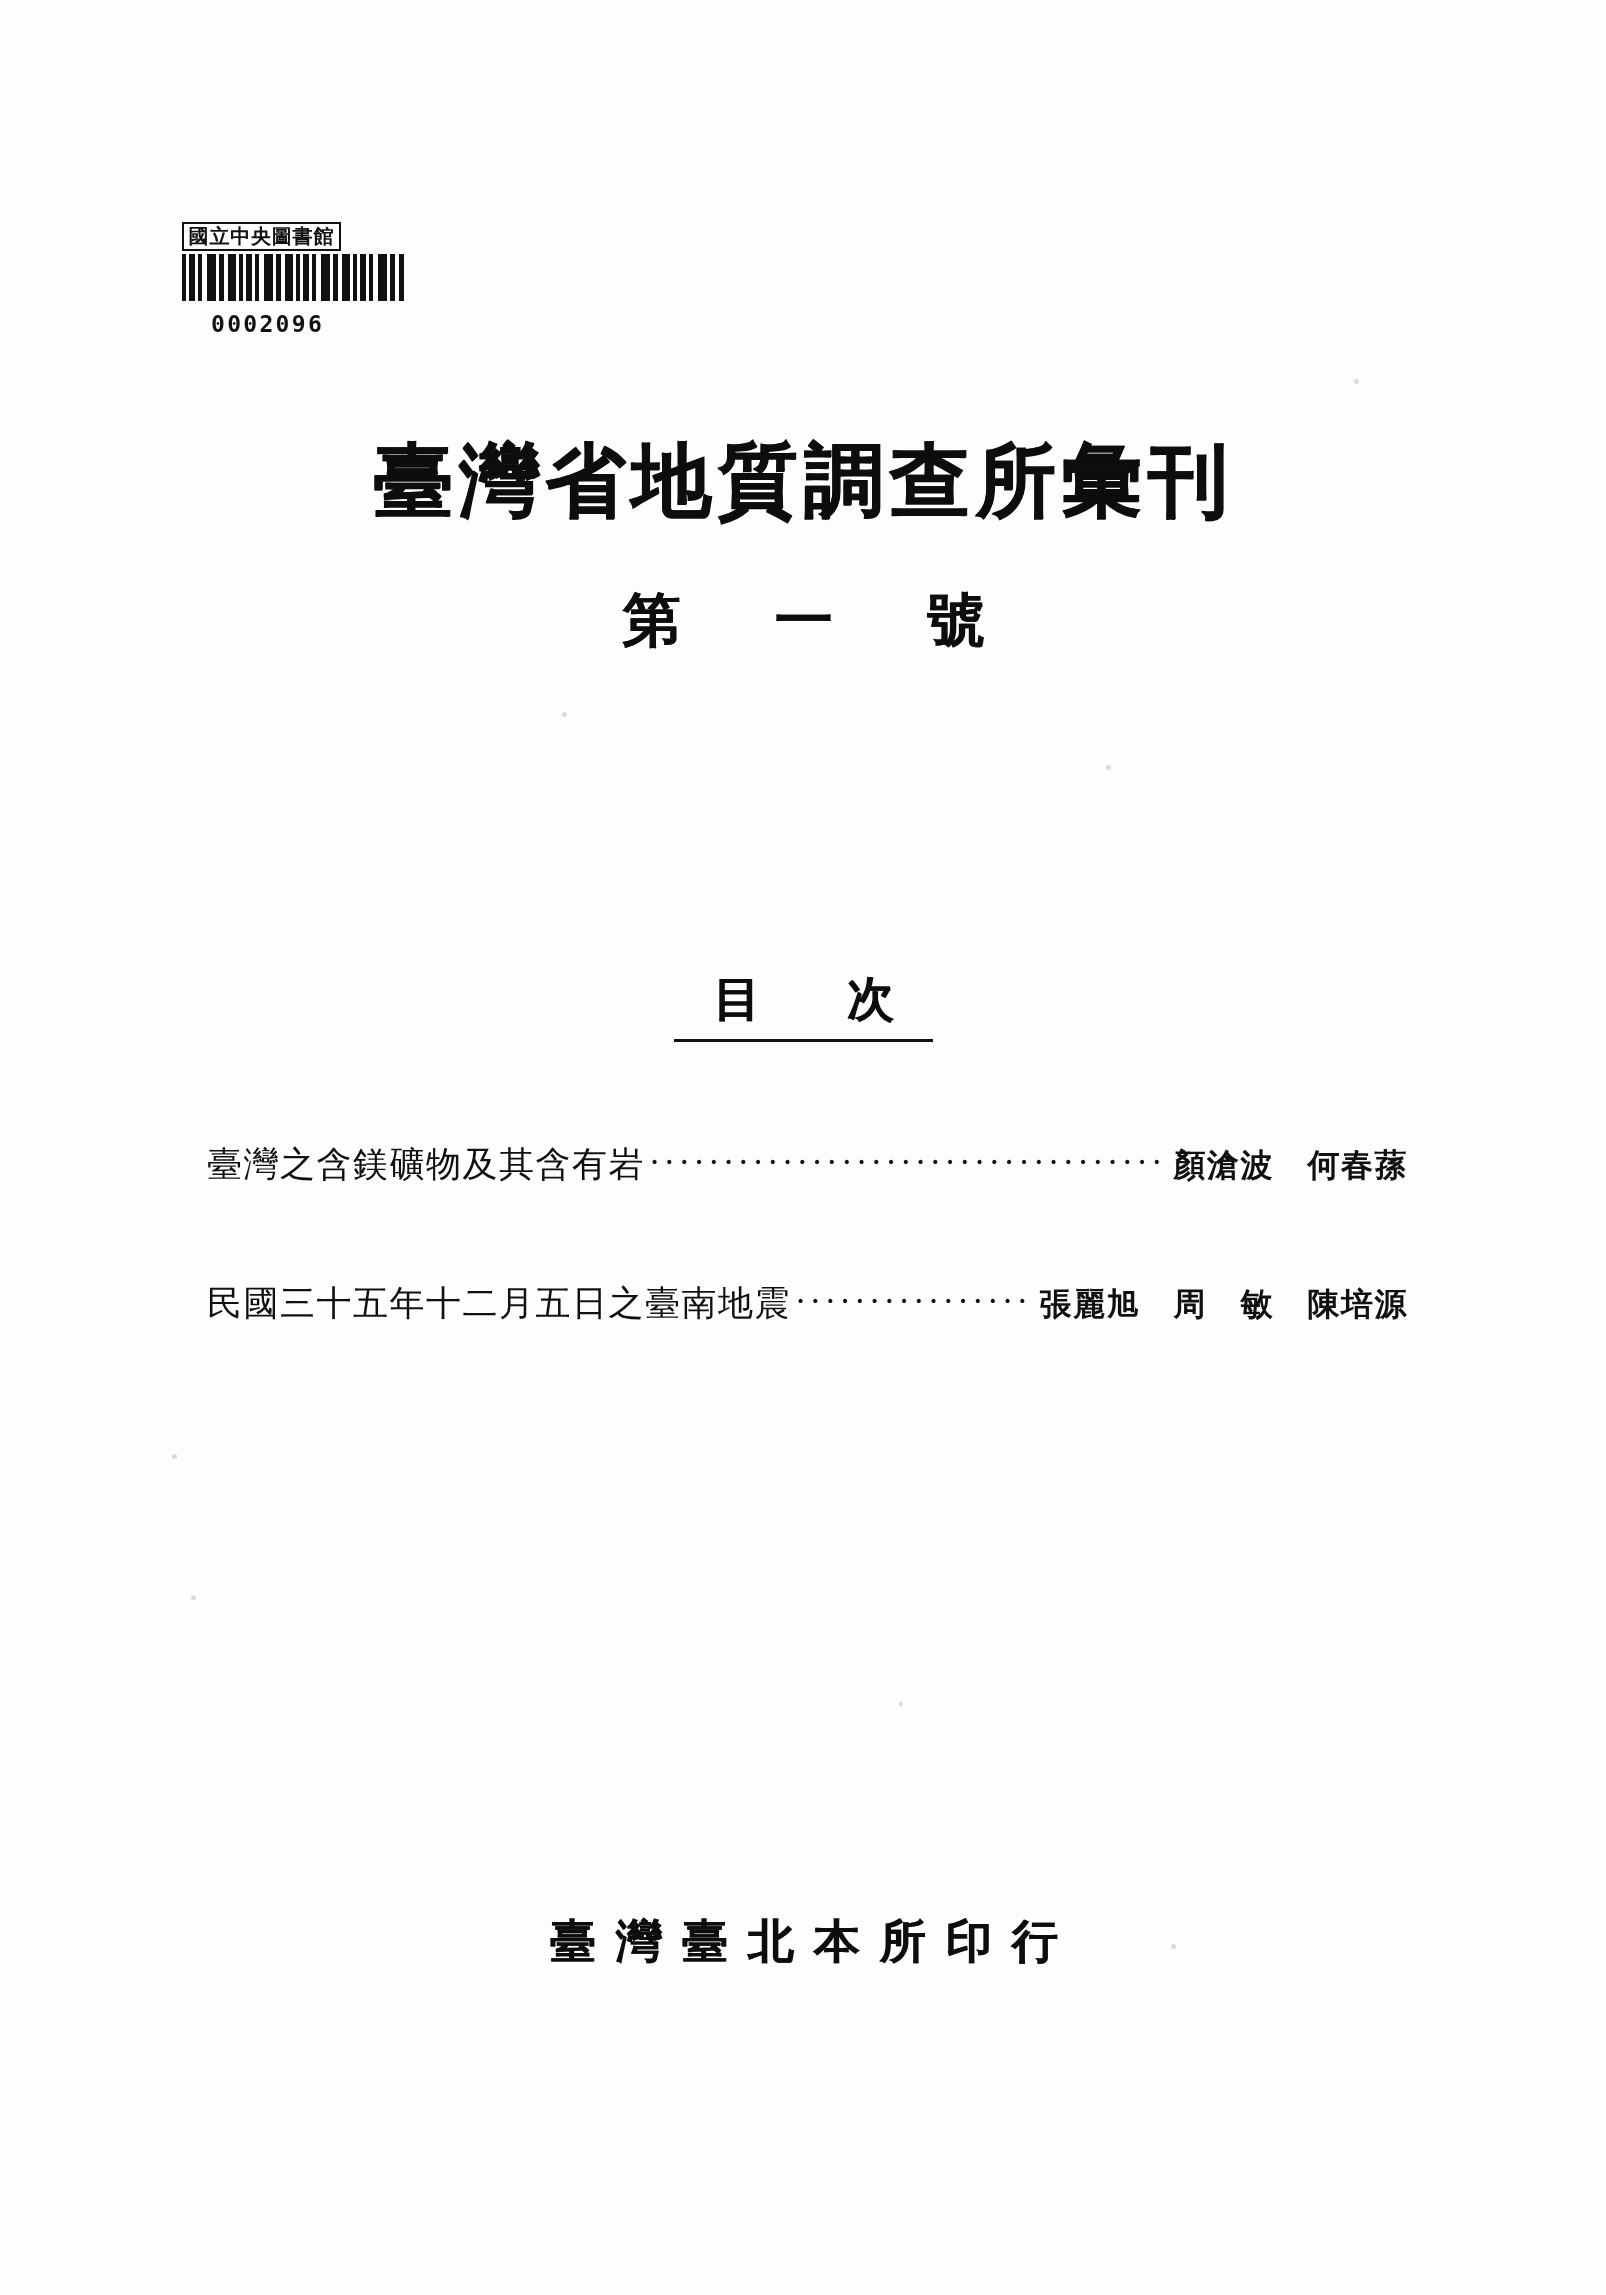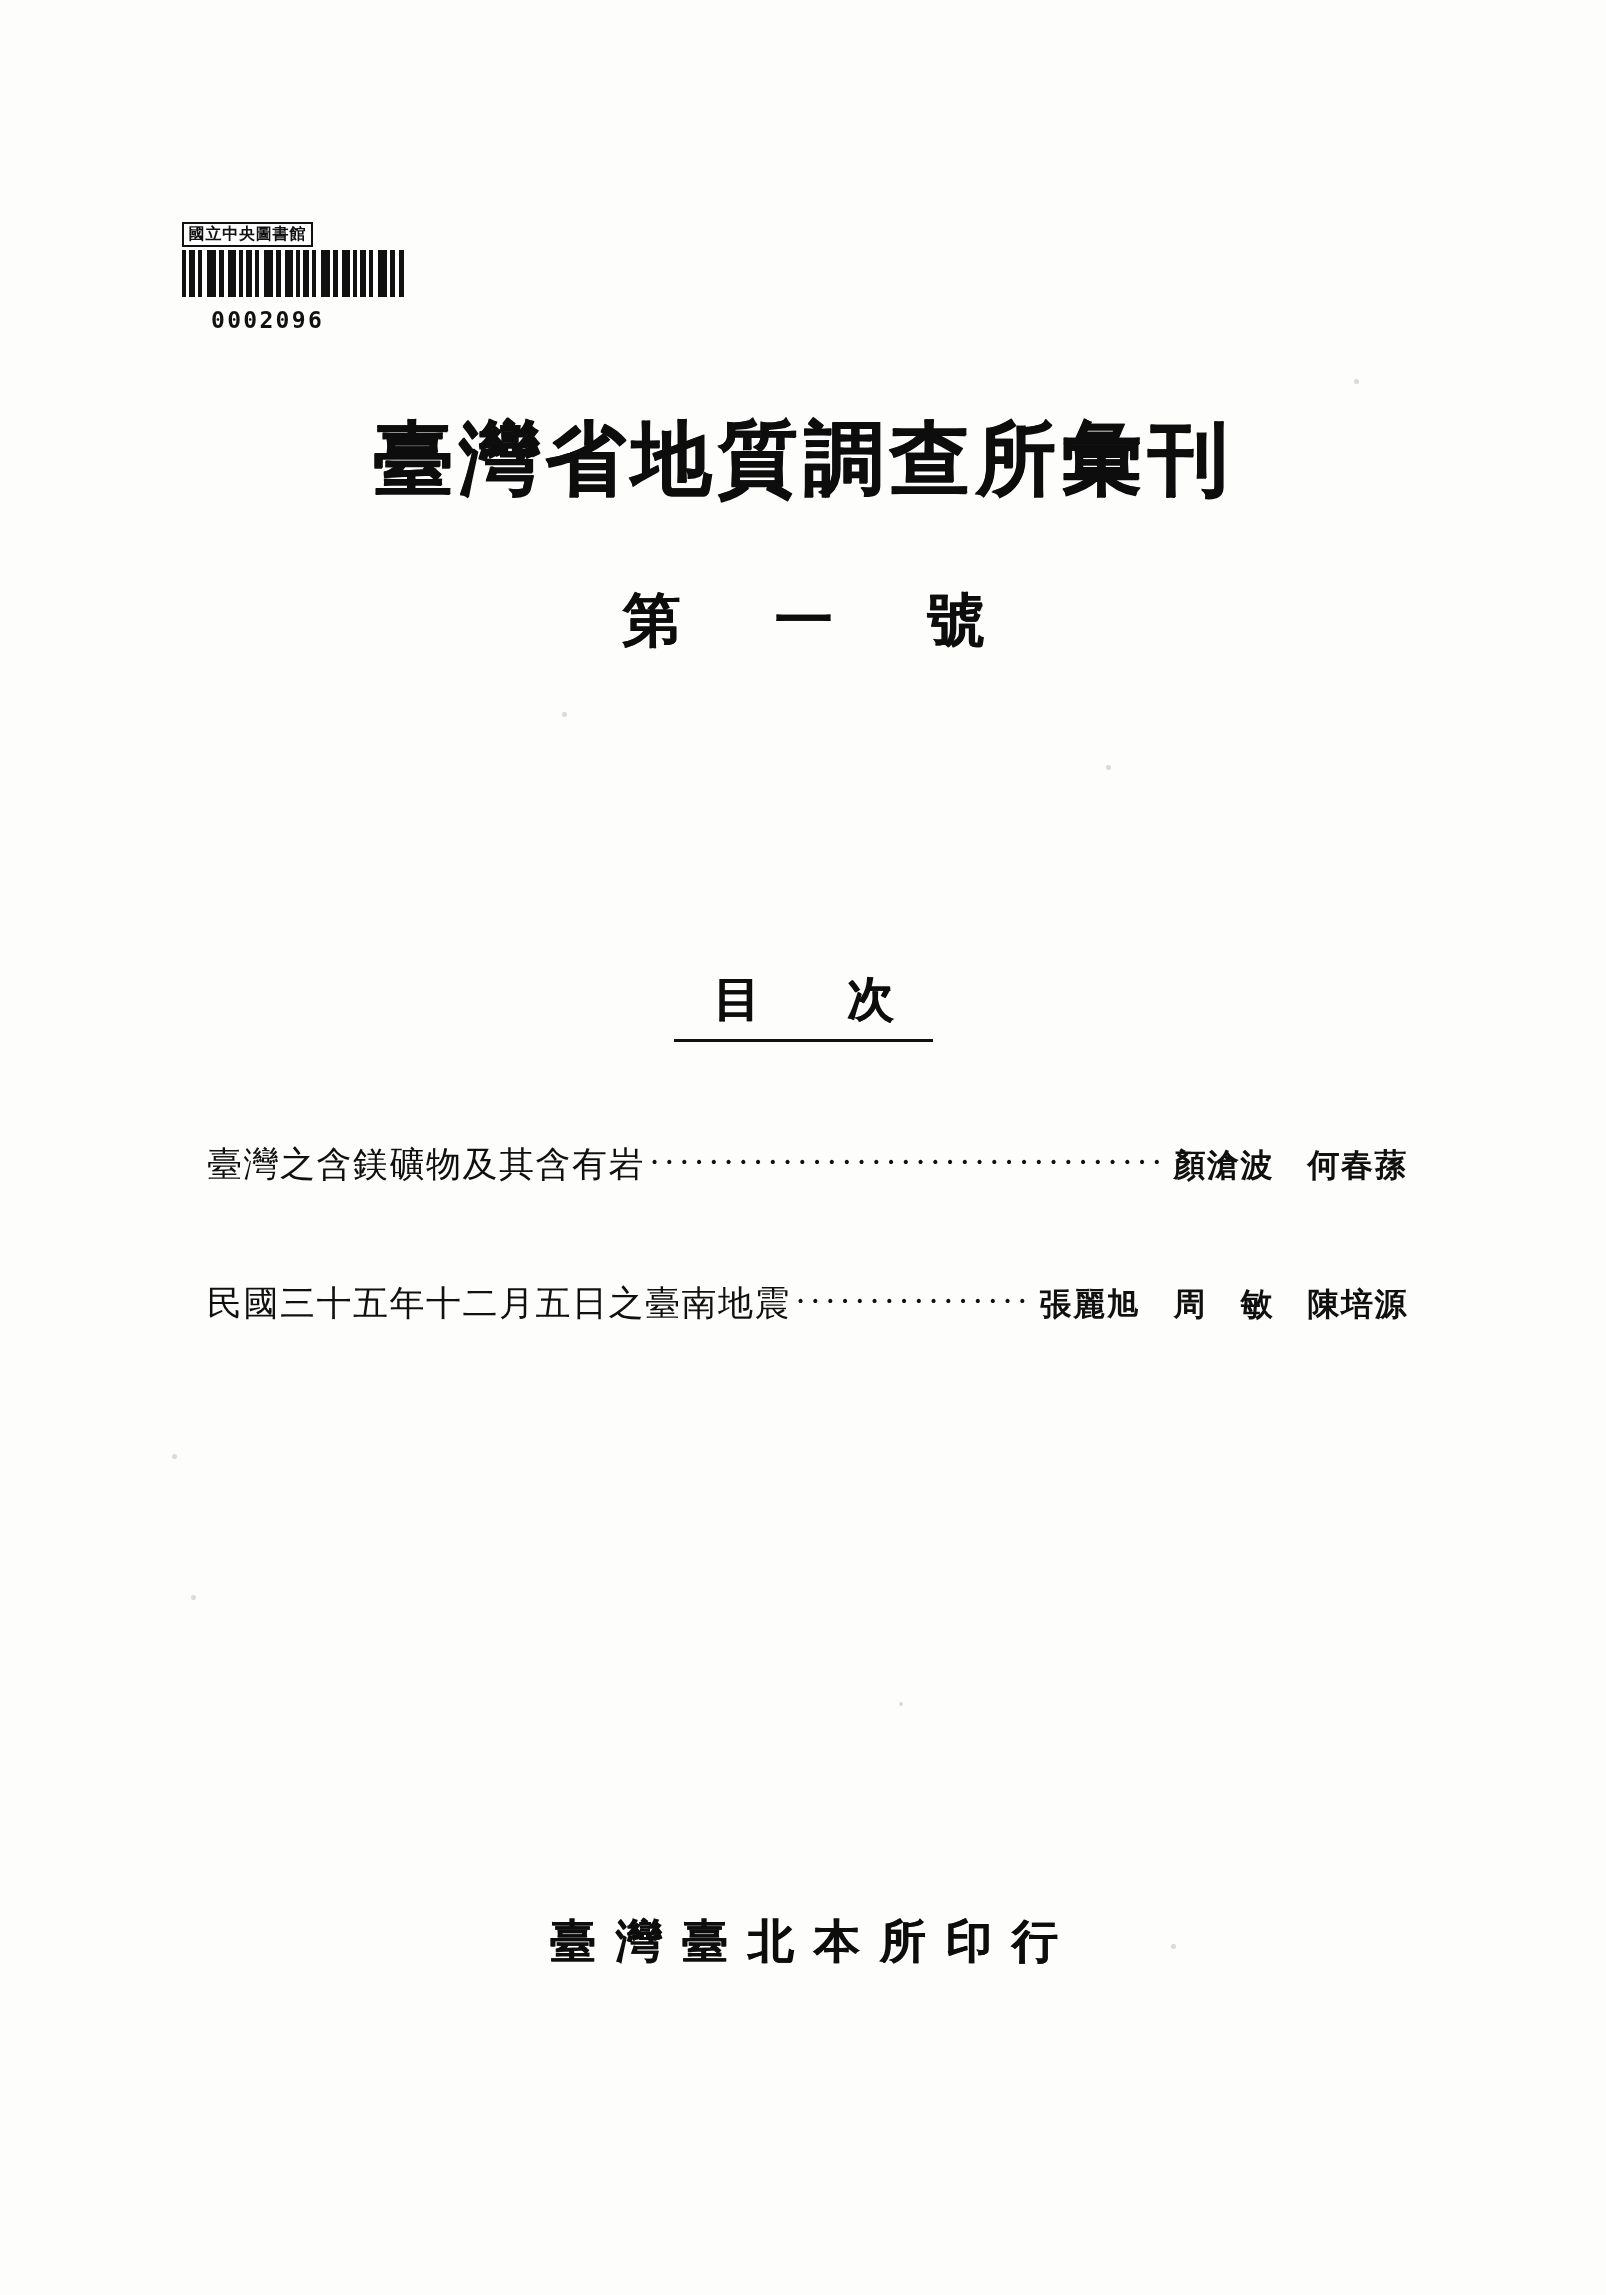--- a/index.html
+++ b/index.html
@@ -27,21 +27,21 @@
     position: absolute;
     left: 182px;
     top: 222px;
     width: 230px;
   }
   .stamp-label {
     border: 2.3px solid #111;
     display: inline-block;
     padding: 1.5px 4.6px 3.1px 4.6px;
     font-family: "DejaVu Sans", "Liberation Sans", sans-serif;
-    font-size: 16px;
+    font-size: 20px;
     letter-spacing: 0.8px;
     line-height: 1;
     font-weight: 700;
     color: #111;
     background: #fff;
   }
   .barcode {
     margin-top: 3.8px;
     width: 222px;
     height: 47px;
@@ -66,21 +66,21 @@
     letter-spacing: 2.3px;
     color: #111;
     margin-top: 10px;
     padding-left: 29px;
     font-weight: 700;
   }
 
   
   .main-title {
     position: absolute;
-    top: 406px;
+    top: 428px;
     left: 0;
     width: 100%;
     text-align: center;
     font-size: 80px;
     font-weight: 700;
     letter-spacing: 6.1px;
     color: #0d0d0d;
     font-family: "DejaVu Serif", "Liberation Serif", serif;
     text-shadow: 0.8px 0 0 #0d0d0d, 0 0.8px 0 #0d0d0d;
     white-space: nowrap;

